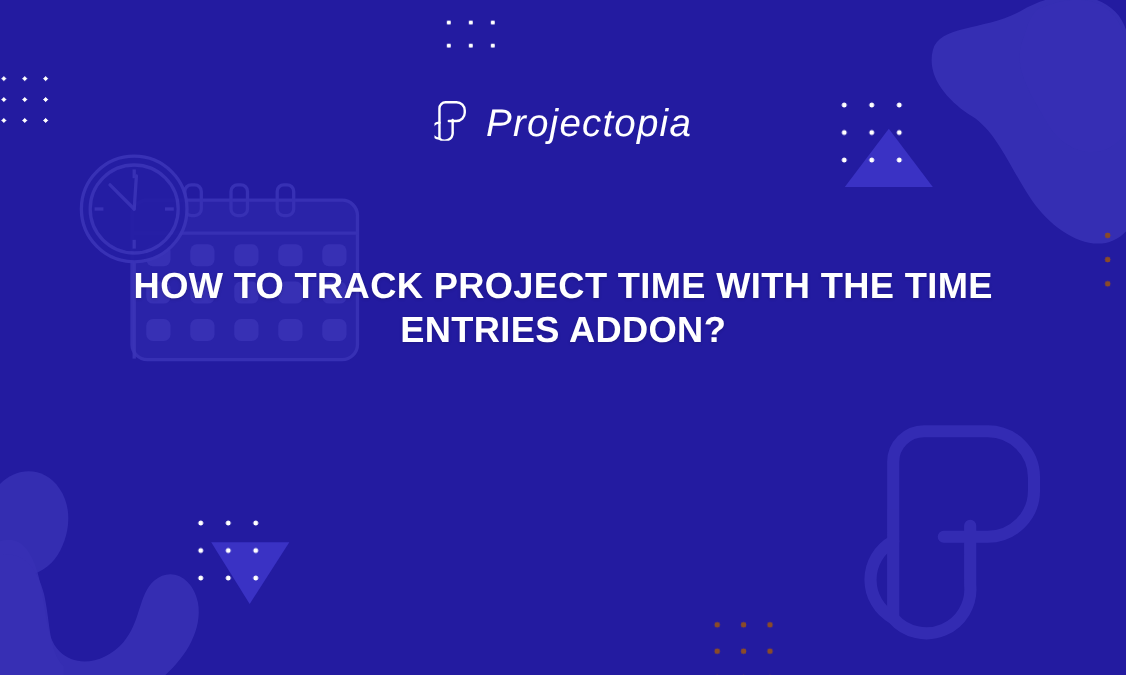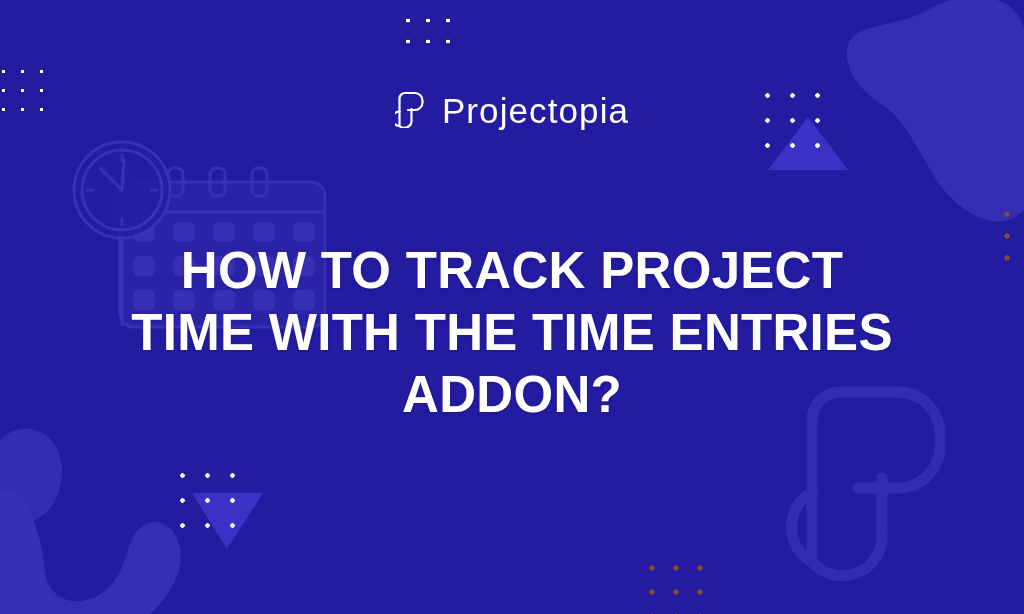--- a/index.html
+++ b/index.html
@@ -45,22 +45,23 @@
     align-items: center;
   }
 
   .logo-row {
     position: absolute;
     top: 90px;
     left: 0;
     right: 0;
     display: flex;
     justify-content: center;
-    align-items: center;
+    align-items: flex-end;
     gap: 17px;
+    font-style: italic;
   }
   .logo-mark {
     display: block;
     width: 30px;
     height: 38px;
     margin-bottom: 2px;
   }
   .logo-word {
     color: #ffffff;
     font-size: 35px;
@@ -73,21 +74,21 @@
   .headline {
     position: absolute;
     top: 240px;
     left: 0;
     right: 0;
     margin: 0;
     padding: 0 120px;
     box-sizing: border-box;
     text-align: center;
     color: #ffffff;
-    font-size: 51px;
+    font-size: 33px;
     font-weight: bold;
     line-height: 1.22;
     letter-spacing: 0.3px;
     text-transform: uppercase;
     text-shadow: 0 1px 3px rgba(0,0,0,0.18);
   }
 </style>
 </head>
 <body>
 

